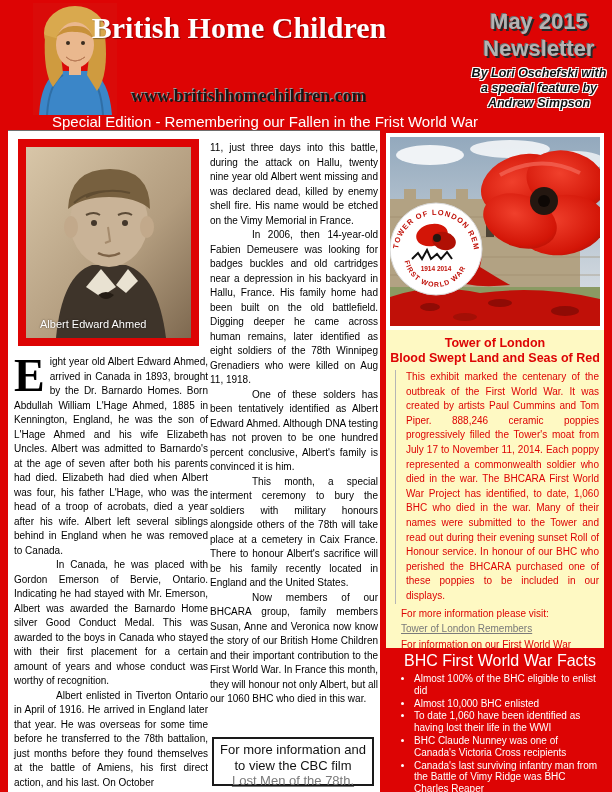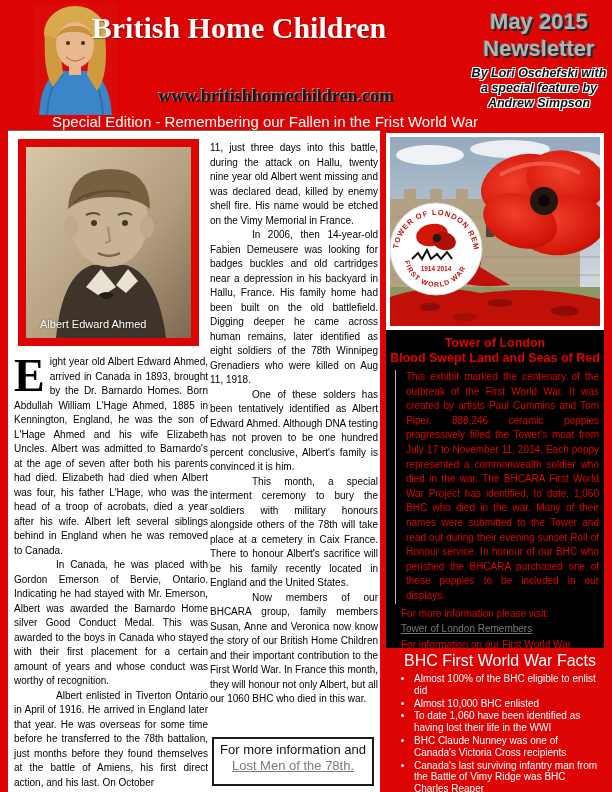--- a/index.html
+++ b/index.html
@@ -6,21 +6,21 @@
   .page{position:relative;width:612px;height:792px;background:#dd0404;overflow:hidden;
         font-family:"Liberation Sans",sans-serif;}
   
   .hdr-photo{position:absolute;left:33px;top:3px;width:84px;height:112px;}
   .hdr-title{position:absolute;left:83px;top:8px;width:312px;text-align:center;color:#fff;
              font-family:"Liberation Serif",serif;font-weight:bold;font-size:30px;line-height:40px;
              text-shadow:1px 1px 1px rgba(0,0,0,.35);white-space:nowrap;}
   .hdr-sub{position:absolute;left:83px;top:50px;width:312px;text-align:center;color:#fff;
            font-family:"Liberation Serif",serif;font-weight:bold;font-size:21px;line-height:30px;
            text-shadow:1px 1px 1px rgba(0,0,0,.35);white-space:nowrap;}
-  .hdr-web{position:absolute;left:104px;top:84px;width:290px;text-align:right;color:#161616;
+  .hdr-web{position:absolute;left:104px;top:84px;width:290px;text-align:center;color:#161616;
            font-family:"Liberation Serif",serif;font-weight:bold;font-size:18px;line-height:24px;
            text-shadow:-1px -1px 0 #9a9a9a;white-space:nowrap;}
   .hdr-issue{position:absolute;left:468px;top:8px;width:142px;text-align:center;
              font-weight:bold;font-size:22px;line-height:27px;color:#b3b3b3;
              text-shadow:2px 2px 0 #272727,-1px -1px 0 #6e6e6e;white-space:nowrap;}
   .hdr-byline{position:absolute;left:470px;top:66px;width:138px;text-align:center;color:#101010;
               font-weight:bold;font-style:italic;font-size:12.5px;line-height:15px;
               text-shadow:1px 1px 0 #fff,-1px -1px 0 #fff,1px -1px 0 #fff,-1px 1px 0 #fff;}
   .hdr-banner{position:absolute;left:50px;top:113px;width:430px;text-align:center;color:#fff;
               font-size:15px;line-height:18px;white-space:nowrap;}
@@ -36,21 +36,21 @@
         color:#000;text-align:justify;}
   .colL p,.colM p{margin:0;}
   .indent{text-indent:42px;}
   .dropcap{float:left;font-family:"Liberation Serif",serif;font-weight:bold;font-size:46px;
            line-height:37px;margin:2px 5px 0 0;color:#000;}
   .cbc-box{position:absolute;left:204px;top:606px;width:158px;height:42px;border:2px solid #1a1a1a;
            background:#fff;text-align:center;padding-top:3px;font-size:13px;line-height:15.5px;color:#111;}
   
   .tower-frame{position:absolute;left:386px;top:133px;width:210px;height:189px;background:#fff;
                padding:4px;}
-  .panelB{position:absolute;left:386px;top:330px;width:218px;height:318px;background:#000000;overflow:hidden;}
+  .panelB{position:absolute;left:386px;top:330px;width:218px;height:318px;background:#fef9c3;overflow:hidden;}
   .tw-title{margin:6px 4px 0 4px;text-align:center;color:#dd0404;font-weight:bold;font-size:12.5px;
             line-height:15px;}
   .tw-body{margin:4px 4px 0 9px;padding-left:10px;border-left:1px solid #b5b5b5;width:193px;
            color:#dd0404;font-size:10px;line-height:14.6px;text-align:justify;}
   .tw-links{margin:2px 4px 0 15px;color:#dd0404;font-size:10px;line-height:15.5px;}
   a.glink{color:#7a7a7a;text-decoration:underline;cursor:pointer;}
   .facts{position:absolute;left:396px;top:648px;width:208px;height:144px;background:#dd0404;color:#fff;}
   .facts-title{text-align:center;font-size:16px;line-height:20px;margin-top:3px;}
   .facts ul{margin:2px 0 0 4px;padding-left:14px;font-size:10px;line-height:11.8px;}
   .facts li{margin:0 4px 1px 0;}
@@ -132,20 +132,21 @@
     <div class="colM">
       <p>11, just three days into this battle, during the attack on Hallu, twenty nine year old Albert went missing and was declared dead, killed by enemy shell fire.  His name would be etched on the Vimy Memorial in France.</p>
       <p class="indent">In 2006, then 14-year-old Fabien Demeusere was looking for badges buckles and old cartridges near a depression in his backyard in Hallu, France. His family home had been built on the old battlefield. Digging deeper he came across human remains, later identified as eight soldiers of the 78th Winnipeg Grenadiers who were killed on Aug 11, 1918.</p>
       <p class="indent">One of these solders has been tentatively identified as Albert Edward Ahmed. Although DNA testing has not proven to be one hundred percent conclusive, Albert's family is convinced it is him.</p>
       <p class="indent">This month, a special interment ceremony to bury the soldiers with military honours alongside others of the 78th will take place at a cemetery in Caix France. There to honour Albert's sacrifice will be his family recently located in England and the United States.</p>
       <p class="indent">Now members of our BHCARA group, family members Susan, Anne and Veronica  now know the story of our British Home Children and their important contribution to the First World War. In France this month, they will honour not only Albert, but all our 1060 BHC who died in this war.</p>
     </div>
 
     <div class="cbc-box">
       <div>For more information and</div>
+      <div>to view the CBC film</div>
       <a class="glink">Lost Men of the 78th.</a>
     </div>
   </div>
 
   <div class="tower-frame">
     <svg width="210" height="189" viewBox="0 0 210 189">
       <defs>
         <linearGradient id="sky" x1="0" y1="0" x2="0" y2="1">
           <stop offset="0" stop-color="#93a9bd"></stop>
             <stop offset="1" stop-color="#e2e5e8"></stop>

